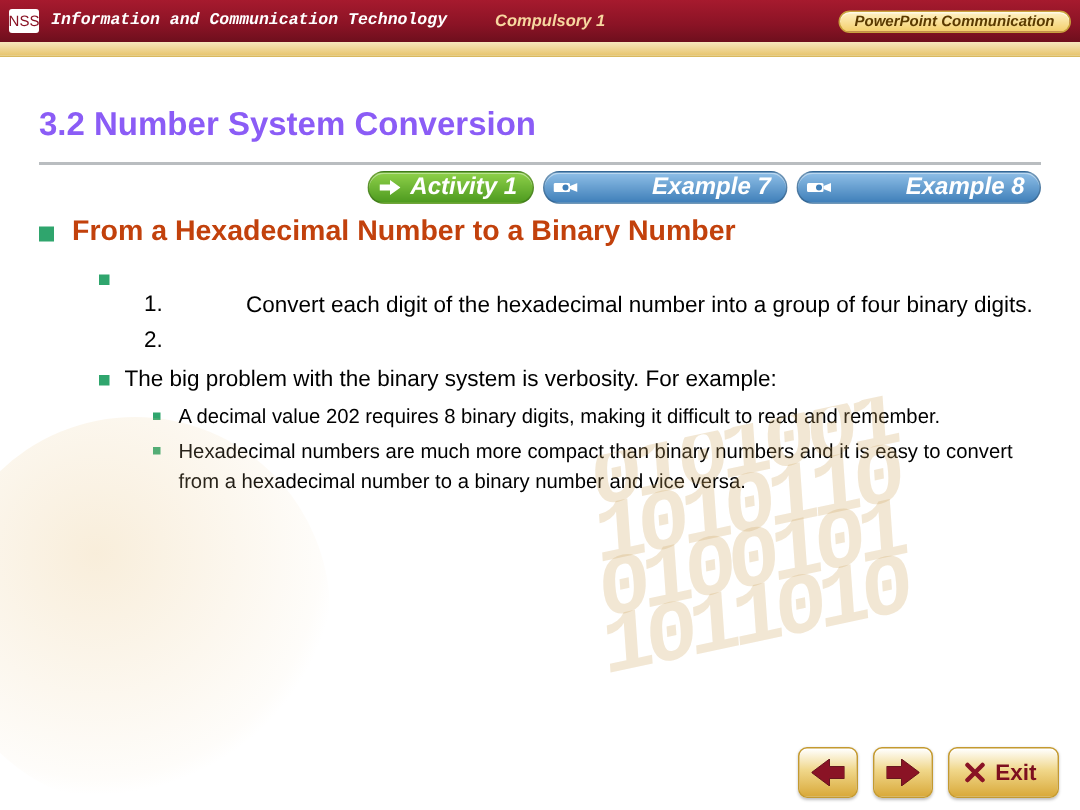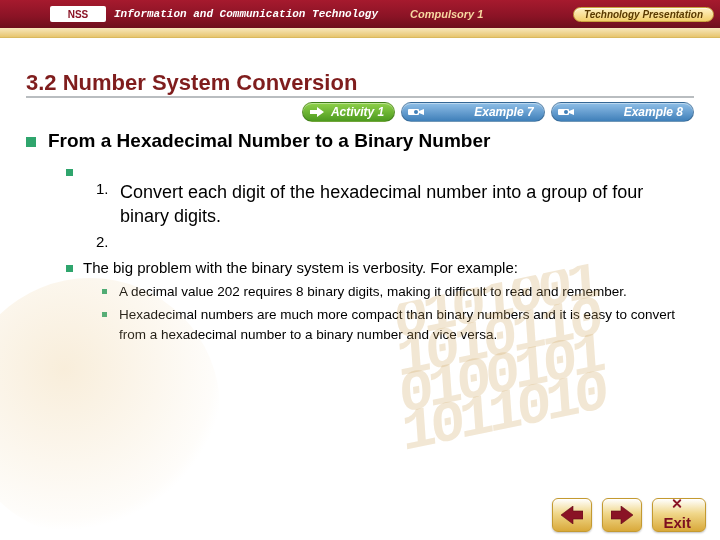--- a/index.html
+++ b/index.html
@@ -14,27 +14,26 @@
     height: 28px;
     background: linear-gradient(to bottom, #a61a2e 0%, #8a1325 60%, #6e0f1d 100%);
     display: flex; align-items: center;
     padding: 0 6px;
     color: #fff;
     font-size: 11px;
     font-weight: bold;
     font-style: italic;
   }
   .topbar .brand-logo {
-    width: 56px; height: 16px;
+    width: 20px; height: 16px;
     background: #fff; color: #8a1325;
-    font-style: normal; font-weight: bold;
+    font-style: normal; font-weight: normal;
     display: inline-flex; align-items: center; justify-content: center;
     border-radius: 2px; font-size: 10px;
     margin-right: 8px;
-    margin-left: 44px;
   }
   .topbar .brand-text { flex: 0 0 auto; font-family: Liberation Mono, monospace; }
   .topbar .brand-sub {
     margin-left: 32px; color: #f7d7a0; font-size: 11px;
   }
   .topbar .spacer { flex: 1; }
   .topbar .ppt-btn {
     background: linear-gradient(to bottom, #fff2c6, #f3cf6b);
     color: #5a3a00;
     border: 1px solid #c9a23e;
@@ -50,67 +49,67 @@
     background: linear-gradient(to bottom, #f7e7bd, #e7c56e);
     border-bottom: 1px solid #d9b95f;
   }
 
   .content {
     position: relative;
     padding: 18px 26px 0 26px;
     height: 470px;
   }
   .section-title {
-    color: #7f1d1d;
+    color: #8b5cf6;
     margin-top: 14px;
     font-size: 22px;
     font-weight: bold;
-    padding-bottom: 0;
+    padding-bottom: 12px;
     border-bottom: 2px solid #b9bdc0;
   }
   .btn-row {
     margin-top: 4px;
     display: flex;
     justify-content: flex-end;
     gap: 6px;
   }
   .pill {
     display: inline-flex; align-items: center;
     border-radius: 12px;
     padding: 1px 10px 1px 4px;
-    font-size: 12px; font-style: italic; font-weight: bold;
+    font-size: 16px; font-style: italic; font-weight: bold;
     color: #fff;
     border: 1px solid rgba(0,0,0,0.2);
     box-shadow: inset 0 1px 0 rgba(255,255,255,0.4);
     text-align: center;
   }
   .pill .ico {
     width: 20px; height: 16px; margin-right: 4px;
     display: inline-flex; align-items: center; justify-content: center;
   }
   .pill-green { background: linear-gradient(to bottom, #8fd14a, #4d9a1f); }
   .pill-blue  { background: linear-gradient(to bottom, #8fbfe7, #3f7fb9); gap: 44px; }
 
   .subheading-row { display: flex; align-items: flex-start; margin-top: 8px; }
   .bullet-sq {
     width: 10px; height: 10px; background: #2fa56d; margin-top: 7px; margin-right: 12px; flex-shrink: 0;
   }
   .bullet-sq.sm { width: 7px; height: 7px; margin-top: 7px; margin-right: 10px; }
   .bullet-sq.xs { width: 5px; height: 5px; margin-top: 7px; }
   .subheading {
-    font-size: 19px; font-weight: bold; color: #000000;
+    font-size: 19px; font-weight: bold; color: #c2410c;
   }
 
   .body-block { margin: 10px 0 0 40px; }
   .li-row { display: flex; align-items: flex-start; margin-bottom: 4px; }
   .li-text { font-size: 15px; color: #000; line-height: 1.35; }
   .ol { margin: 2px 0 8px 30px; }
   .ol-row { display: flex; align-items: flex-start; margin-bottom: 4px; }
   .ol-num { width: 24px; flex-shrink: 0; font-size: 15px; }
-  .ol-text { font-size: 18px; line-height: 1.35; }
+  .ol-text { font-size: 15px; line-height: 1.35; margin-left: 44px; }
 
   .sub-ul { margin: 4px 0 0 36px; }
   .sub-ul .li-row .li-text { font-size: 13.5px; line-height: 1.45; }
 
   
   .deco-globe {
     position: absolute; left: -40px; bottom: -30px;
     width: 260px; height: 260px; border-radius: 50%;
     background: radial-gradient(circle at 40% 35%, rgba(236,205,150,0.35), rgba(236,205,150,0.05) 65%, transparent 70%);
     overflow: hidden;
@@ -147,33 +146,32 @@
   }
   .exit-btn {
     height: 34px; padding: 0 14px 0 10px;
     background: linear-gradient(to bottom, #fff, #f0d78a 45%, #d9a93a);
     border: 1px solid #c49a30;
     border-radius: 6px;
     display: inline-flex; align-items: center; gap: 6px;
     font-weight: bold; font-size: 15px; color: #7d0f1f;
     box-shadow: 0 1px 2px rgba(0,0,0,0.25), inset 0 1px 0 rgba(255,255,255,0.8);
     cursor: pointer;
-    flex-direction: column;
   }
   .arrow-svg { display: block; }
 </style>
 </head>
 <body>
 
 <div class="topbar">
   <span class="brand-logo">NSS</span>
   <span class="brand-text">Information and Communication Technology</span>
   <span class="brand-sub">Compulsory 1</span>
   <span class="spacer"></span>
-  <span class="ppt-btn">Technology Presentation</span>
+  <span class="ppt-btn">PowerPoint Communication</span>
 </div>
 <div class="gold-strip"></div>
 
 <div class="content">
 
   <div class="section-title">3.2  Number System Conversion</div>
 
   <div class="btn-row">
     <span class="pill pill-green">
       <span class="ico">

